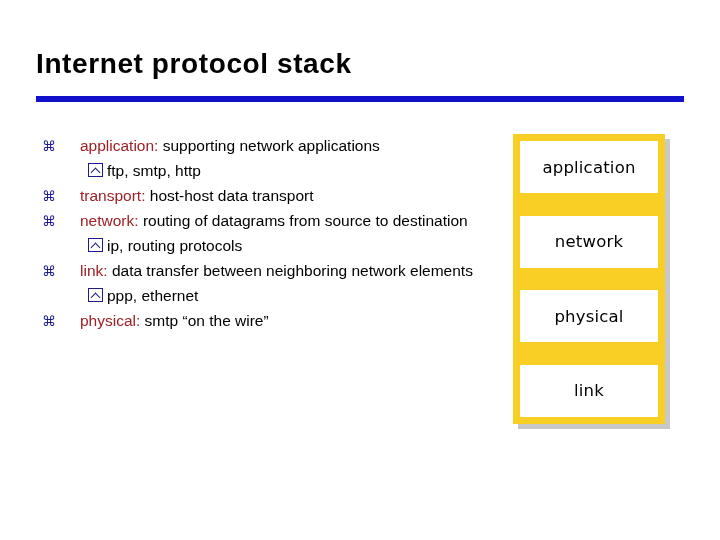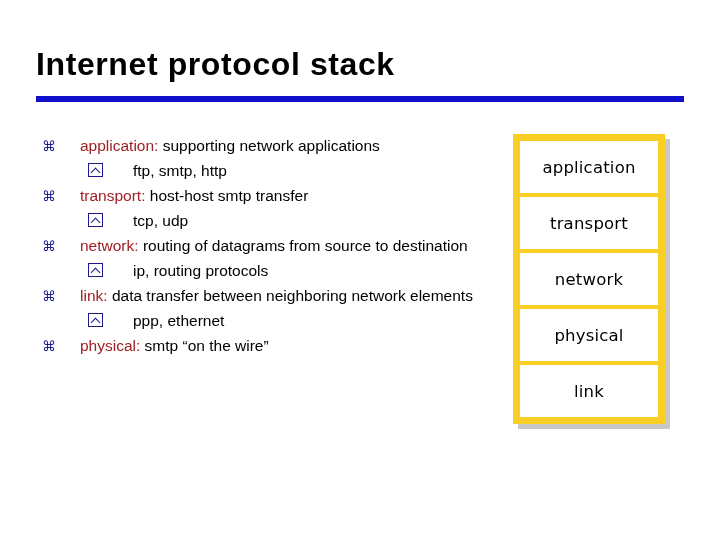--- a/index.html
+++ b/index.html
@@ -17,21 +17,21 @@
   }
 
   
   #slide-title {
     position: absolute;
     left: 36px;
     top: 44px;
     width: 660px;
     font-family: "Liberation Sans", sans-serif;
     font-weight: bold;
-    font-size: 32px;
+    font-size: 28px;
     line-height: 40px;
     letter-spacing: 0.6px;
     color: #000000;
     white-space: nowrap;
   }
 
   #title-rule {
     position: absolute;
     left: 36px;
     top: 96px;
@@ -101,21 +101,20 @@
     top: 4.6px;
     width: 6px;
     height: 6px;
     border-left: 1.4px solid #1B1B8F;
     border-top: 1.4px solid #1B1B8F;
     transform: rotate(45deg);
   }
 
   .sub-row .sub-text {
     display: inline-block;
-    margin-left: 26px;
   }
 
   
   #protocol-stack {
     position: absolute;
     left: 513px;
     top: 134px;
     width: 152px;
     height: 290px;
   }
@@ -169,25 +168,21 @@
     <span class="bullet-glyph">⌘</span>
     <span class="kw">application:</span><span> supporting network applications</span>
   </div>
   <div class="sub-row">
     <span class="sub-glyph"></span>
     <span class="sub-text">ftp, smtp, http</span>
   </div>
 
   <div class="bullet-row">
     <span class="bullet-glyph">⌘</span>
-    <span class="kw">transport:</span><span> host-host smtp transfer</span>
-  </div>
-  <div class="sub-row">
-    <span class="sub-glyph"></span>
-    <span class="sub-text">tcp, udp</span>
+    <span class="kw">transport:</span><span> host-host data transport</span>
   </div>
 
   <div class="bullet-row">
     <span class="bullet-glyph">⌘</span>
     <span class="kw">network:</span><span> routing of datagrams from source to destination</span>
   </div>
   <div class="sub-row">
     <span class="sub-glyph"></span>
     <span class="sub-text">ip, routing protocols</span>
   </div>
@@ -205,18 +200,17 @@
     <span class="bullet-glyph">⌘</span>
     <span class="kw">physical:</span><span> smtp “on the wire”</span>
   </div>
 
 </div>
 
 <div id="protocol-stack">
   <div id="stack-shadow"></div>
   <div id="stack-body">
     <div class="stack-layer">application</div>
-    <div class="stack-layer">transport</div>
     <div class="stack-layer">network</div>
     <div class="stack-layer">physical</div>
     <div class="stack-layer">link</div>
   </div>
 </div>
 
 </body></html>

